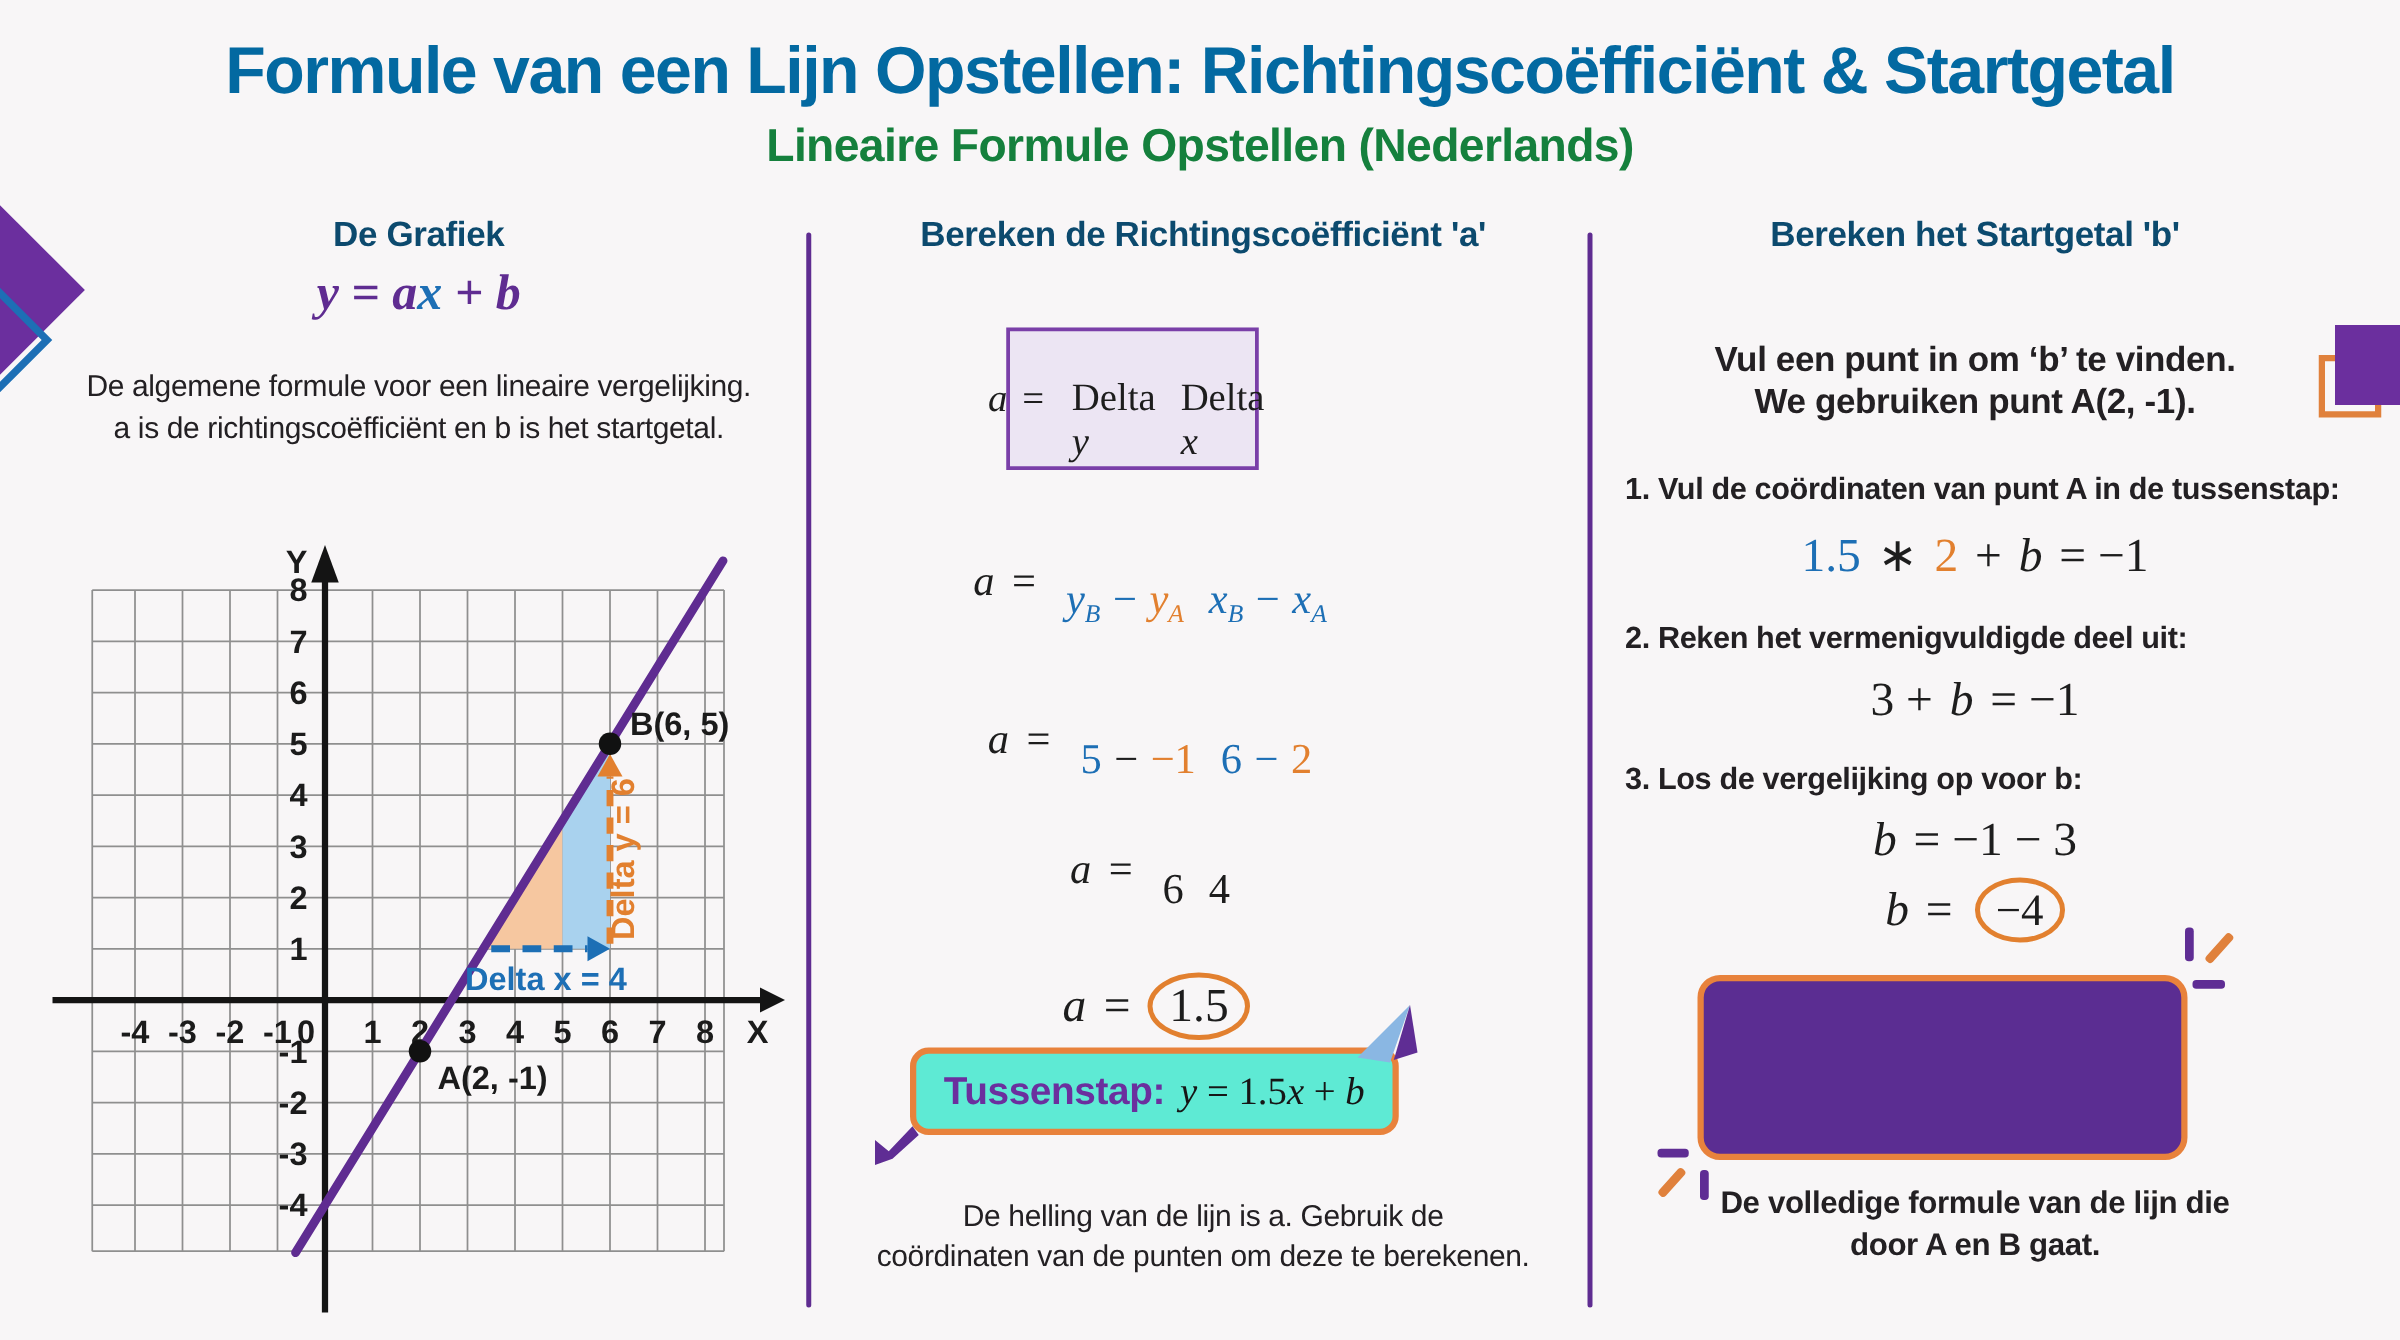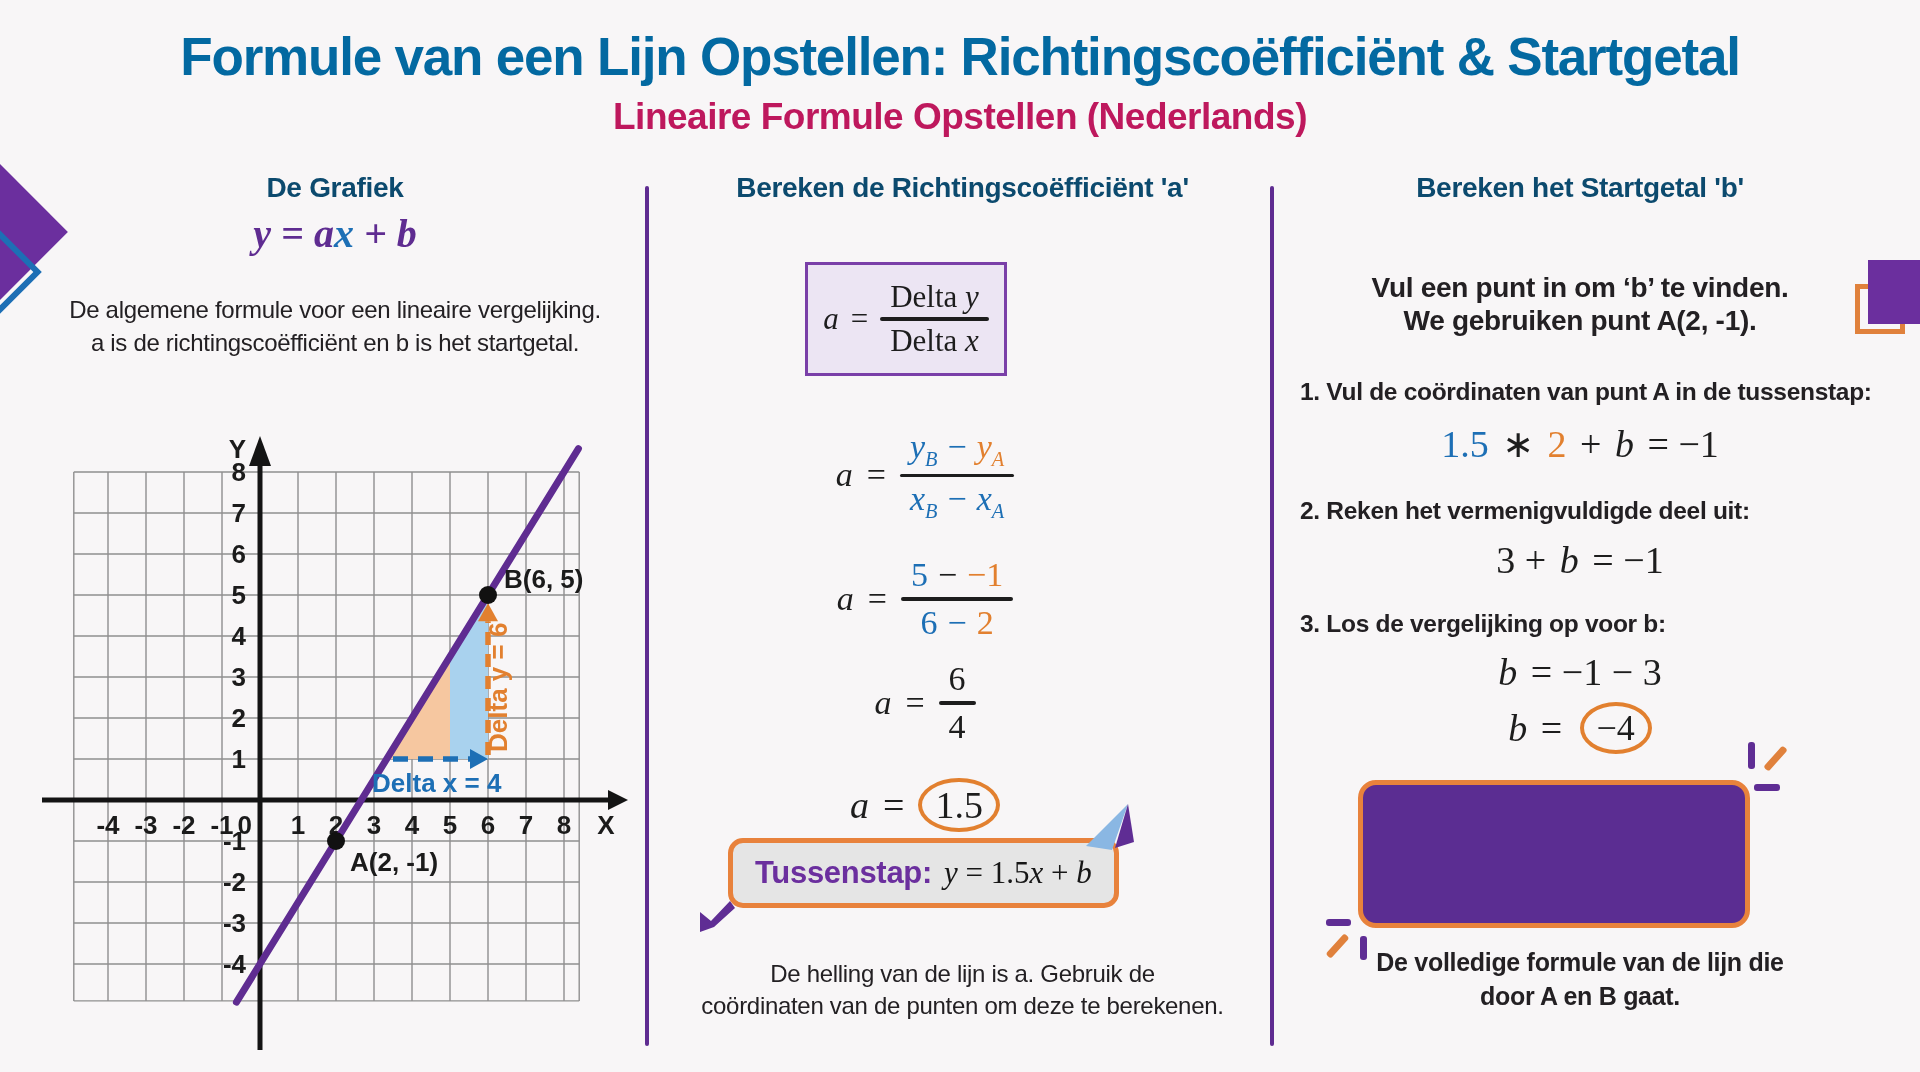--- a/index.html
+++ b/index.html
@@ -5,41 +5,41 @@
   :root{
     --purple:#5f2c91; --purple-deep:#6b2f9e; --purple-box:#5b2d92;
     --blue:#1d6fb5; --orange:#e2802f; --ink:#232023; --bg:#f8f6f7;
   }
   *{margin:0;padding:0;box-sizing:border-box;}
   html,body{width:1920px;height:1072px;overflow:hidden;}
   body{background:var(--bg);font-family:"Liberation Sans",sans-serif;color:var(--ink);position:relative;}
   .abs{position:absolute;}
   .ctr{text-align:center;}
   .title{left:0;width:1920px;top:26px;font-size:53px;font-weight:700;letter-spacing:-1.2px;color:#0369a1;}
-  .subtitle{left:0;width:1920px;top:96px;font-size:37px;font-weight:600;letter-spacing:-0.5px;color:#be185d;}
+  .subtitle{left:0;width:1920px;top:96px;font-size:37px;font-weight:600;letter-spacing:-0.5px;color:#15803d;}
   .colhead{font-size:28px;font-weight:700;letter-spacing:-0.3px;color:#0c4a6e;}
   .divider{width:4px;top:186px;height:860px;background:var(--purple);border-radius:2px;}
   
   .formula1{left:30px;width:610px;top:210px;font-family:"Liberation Serif",serif;font-size:40px;font-weight:700;font-style:italic;}
   .desc{font-size:24px;letter-spacing:-0.3px;font-weight:500;white-space:nowrap;}
   
   .mvar{font-style:italic;}
-  .frac{display:inline-flex;flex-direction:column;align-items:center;vertical-align:middle;}
+  .frac{display:inline-flex;flex-direction:row;align-items:center;vertical-align:middle;margin-top:33px;}
   .frac .bar{height:3.5px;background:#1d1d1d;width:100%;margin:3px 0;border-radius:2px;}
   .frac .num,.frac .den{display:inline-flex;gap:10px;padding:0 10px;line-height:1.12;align-items:baseline;}
   sub{font-size:0.6em;font-style:italic;}
   .c-blue{color:var(--blue);} .c-orange{color:var(--orange);} .c-purple{color:var(--purple);}
   .eqrow{left:660px;width:530px;display:flex;justify-content:center;align-items:center;gap:14px;
          font-family:"Liberation Serif",serif;font-size:34px;color:#1d1d1d;}
   .circ{display:inline-block;border:4px solid var(--orange);border-radius:50%;padding:1px 13px;}
   .deltabox{left:805px;top:262px;width:202px;height:114px;border:3px solid #7a3fa8;background:#ece5f3;
             display:flex;align-items:center;justify-content:center;gap:12px;
             font-family:"Liberation Serif",serif;font-size:31px;color:#1d1d1d;}
   .tussen{left:728px;top:838px;height:70px;display:inline-flex;align-items:center;gap:12px;padding:0 22px;
-          border:5px solid #e8823c;border-radius:15px;background:#e5e5e5;}
+          border:5px solid #e8823c;border-radius:15px;background:#5eead4;}
   .tussen .lbl{font-size:31px;font-weight:700;color:var(--purple-deep);letter-spacing:-0.3px;}
   .tussen .fml{font-family:"Liberation Serif",serif;font-size:31px;color:#161616;}
   .note{font-size:24px;letter-spacing:-0.3px;font-weight:500;white-space:nowrap;}
   
   .intro{font-size:28px;font-weight:600;letter-spacing:-0.3px;}
   .steplbl{left:1300px;width:620px;font-size:24.5px;font-weight:700;letter-spacing:-0.3px;white-space:nowrap;text-align:left;}
   .mathrow{left:1280px;width:600px;display:flex;justify-content:center;align-items:center;gap:4px;
            font-family:"Liberation Serif",serif;font-size:38px;color:#1d1d1d;white-space:pre;}
   .resultbox{left:1358px;top:780px;width:392px;height:148px;background:var(--purple-box);border:5px solid #e8823c;
              border-radius:18px;display:flex;flex-direction:column;align-items:center;justify-content:center;color:#fff;}

